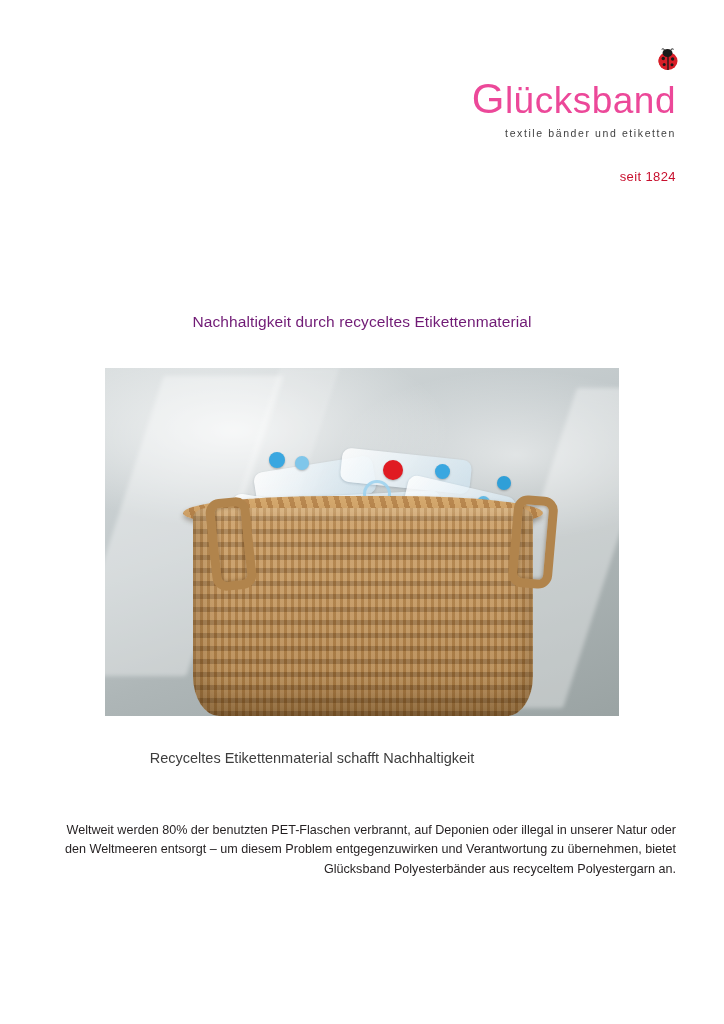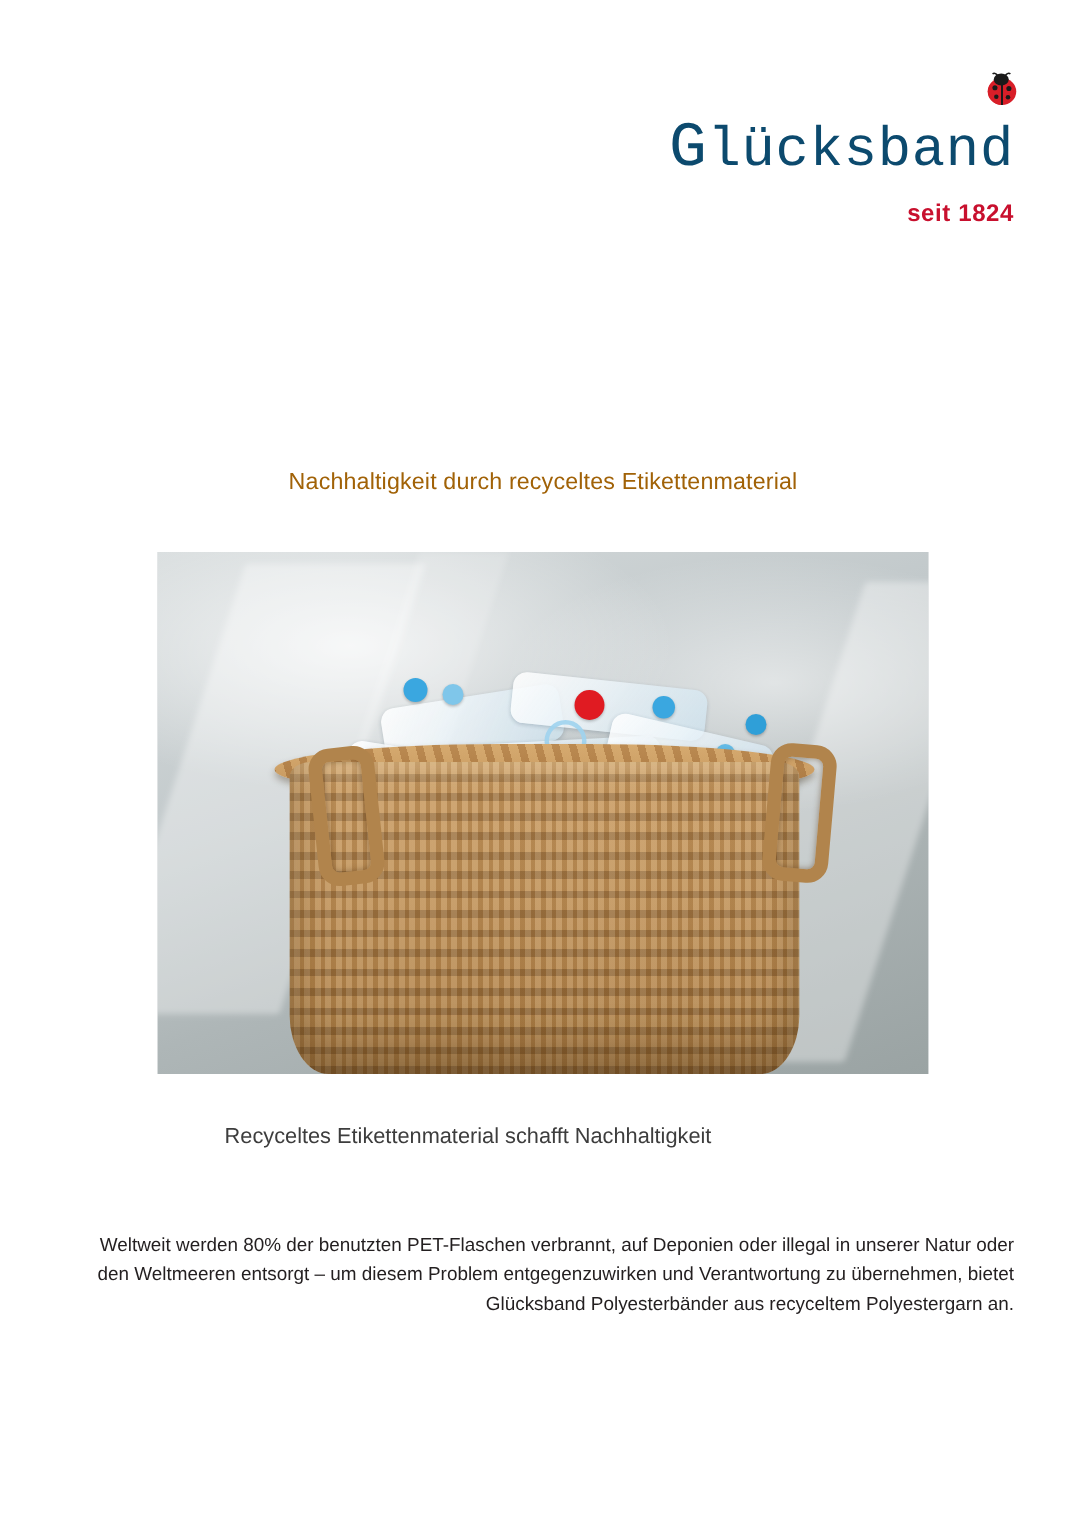--- a/index.html
+++ b/index.html
@@ -18,24 +18,24 @@
 
   
   .logo-block {
     position: absolute;
     top: 78px;
     right: 48px;
     width: 300px;
     text-align: right;
   }
   .logo-wordmark {
-    font-family: Liberation Mono, monospace;
+    font-family: Liberation Sans, sans-serif;
     font-size: 37px;
     font-weight: 400;
-    color: #0c4a6e;
+    color: #ec4899;
     letter-spacing: 0.5px;
     line-height: 1;
     white-space: nowrap;
     position: relative;
     display: inline-block;
   }
   .logo-wordmark .big-g {
     font-size: 42px;
   }
   .ladybug {
@@ -47,36 +47,36 @@
   }
   .logo-tagline {
     margin-top: 7px;
     font-size: 10.5px;
     letter-spacing: 1.6px;
     color: #3f3f3f;
     font-family: "Liberation Sans", sans-serif;
     white-space: nowrap;
   }
   .logo-since {
-    margin-top: 14px;
-    font-size: 16px;
-    font-weight: bold;
+    margin-top: 30px;
+    font-size: 13px;
+    font-weight: normal;
     color: #c8102e;
     letter-spacing: 0.4px;
   }
 
   
   .doc-title {
     position: absolute;
     top: 313px;
     left: 0;
     width: 724px;
     text-align: center;
     font-size: 15.5px;
-    color: #a16207;
+    color: #701a75;
     letter-spacing: 0.1px;
   }
 
   
   .photo-frame {
     position: absolute;
     left: 105px;
     top: 368px;
     width: 514px;
     height: 348px;
@@ -190,20 +190,21 @@
       <path d="M14 4.2 L14 22" stroke="#1a1a1a" stroke-width="1.3"></path>
       <ellipse cx="13.5" cy="5" rx="5" ry="4" fill="#1a1a1a"></ellipse>
       <circle cx="9.3" cy="10.5" r="1.7" fill="#1a1a1a"></circle>
       <circle cx="18.6" cy="11" r="1.7" fill="#1a1a1a"></circle>
       <circle cx="10.2" cy="16.5" r="1.5" fill="#1a1a1a"></circle>
       <circle cx="18" cy="16.8" r="1.5" fill="#1a1a1a"></circle>
       <path d="M11 2.2 C10 0.8 8.6 0.6 7.7 1.3" stroke="#1a1a1a" stroke-width="1" fill="none"></path>
       <path d="M16.3 2.2 C17.3 0.8 18.7 0.6 19.6 1.3" stroke="#1a1a1a" stroke-width="1" fill="none"></path>
     </svg>
   </div>
+  <div class="logo-tagline">textile bänder und etiketten</div>
   <div class="logo-since">seit 1824</div>
 </div>
 
 <div class="doc-title">Nachhaltigkeit durch recyceltes Etikettenmaterial</div>
 
 <div class="photo-frame">
   <div class="photo-bg"></div>
 
   <div class="plastic-sheen" style="left:10px; top:8px; width:120px; height:300px;"></div>
   <div class="plastic-sheen" style="left:420px; top:20px; width:90px; height:320px;"></div>

